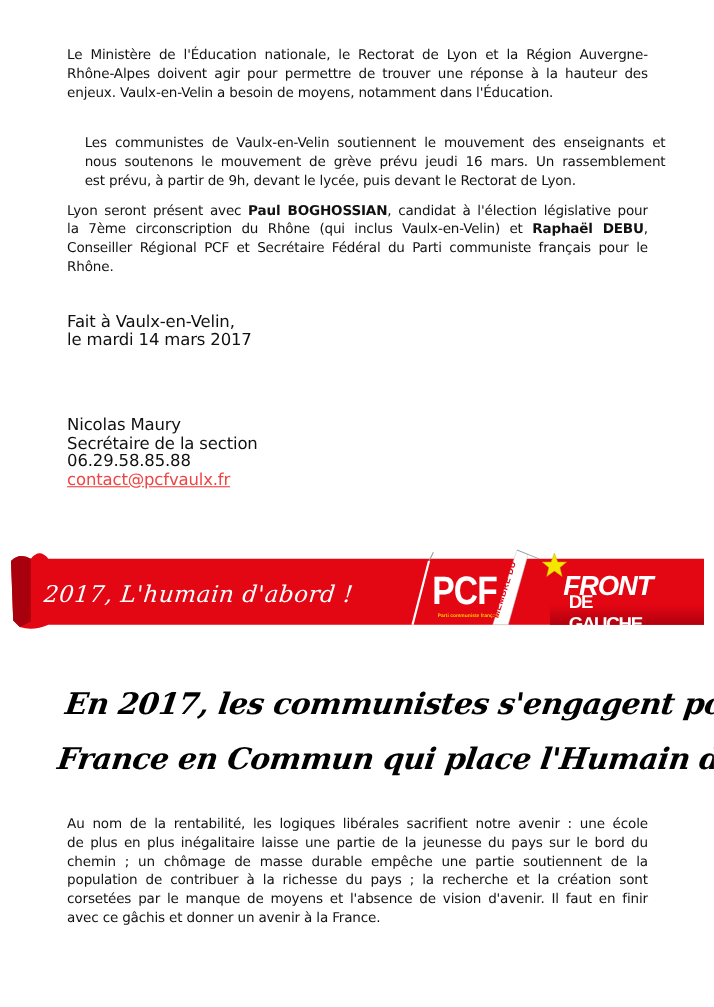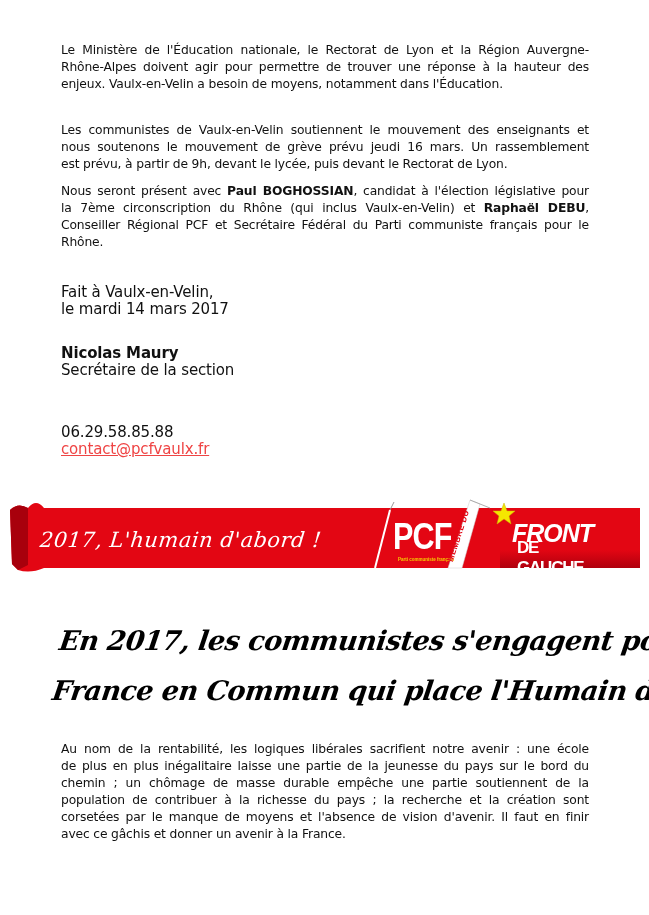--- a/index.html
+++ b/index.html
@@ -35,44 +35,44 @@
 <body>
 
 <div class="page">
 
   <div class="para" style="top:42px;">
     <span class="just">Le Ministère de l'Éducation nationale, le Rectorat de Lyon et la Région Auvergne-</span>
     <span class="just">Rhône-Alpes doivent agir pour permettre de trouver une réponse à la hauteur des</span>
     <span class="line">enjeux. Vaulx-en-Velin a besoin de moyens, notamment dans l'Éducation.</span>
   </div>
 
-  <div class="para" style="top:122px;">
+  <div class="para" style="top:122px;margin-left:16px;">
     <span class="just">Les communistes de Vaulx-en-Velin soutiennent le mouvement des enseignants et</span>
     <span class="just">nous soutenons le mouvement de grève prévu jeudi 16 mars. Un rassemblement</span>
     <span class="line">est prévu, à partir de 9h, devant le lycée, puis devant le Rectorat de Lyon.</span>
   </div>
 
   <div class="para" style="top:183px;">
-    <span class="just"><span>Nous seront présent avec </span><b>Paul BOGHOSSIAN</b><span>, candidat à l'élection législative pour</span></span>
+    <span class="just"><span>Lyon seront présent avec </span><b>Paul BOGHOSSIAN</b><span>, candidat à l'élection législative pour</span></span>
     <span class="just"><span>la 7ème circonscription du Rhône (qui inclus Vaulx-en-Velin) et </span><b>Raphaël DEBU</b><span>,</span></span>
     <span class="just">Conseiller Régional PCF et Secrétaire Fédéral du Parti communiste français pour le</span>
     <span class="line">Rhône.</span>
   </div>
 
   <div class="sig" style="top:284px;">
     <span class="line">Fait à Vaulx-en-Velin,</span>
     <span class="line">le mardi 14 mars 2017</span>
   </div>
 
   <div class="sig" style="top:345px;">
-    <span class="line" style="font-weight:bold;">Nicolas Maury</span>
+    <span class="line" style="font-weight:normal;margin-top:33px;">Nicolas Maury</span>
     <span class="line">Secrétaire de la section</span>
   </div>
 
-  <div class="sig" style="top:424px;">
+  <div class="sig" style="top:411px;">
     <span class="line">06.29.58.85.88</span>
     <span class="line link">contact@pcfvaulx.fr</span>
   </div>
 
   <svg class="banner" viewBox="0 0 649 90">
 
     <path d="M10 20 Q18 12 28 18 Q36 8 44 18 L640 18 L640 78 L44 78 Q30 84 18 80 L12 74 Z" fill="#e30613"></path>
 
     <path d="M10 20 Q18 12 28 18 L28 75 L18 80 L12 74 Z" fill="#a8000c"></path>
 

